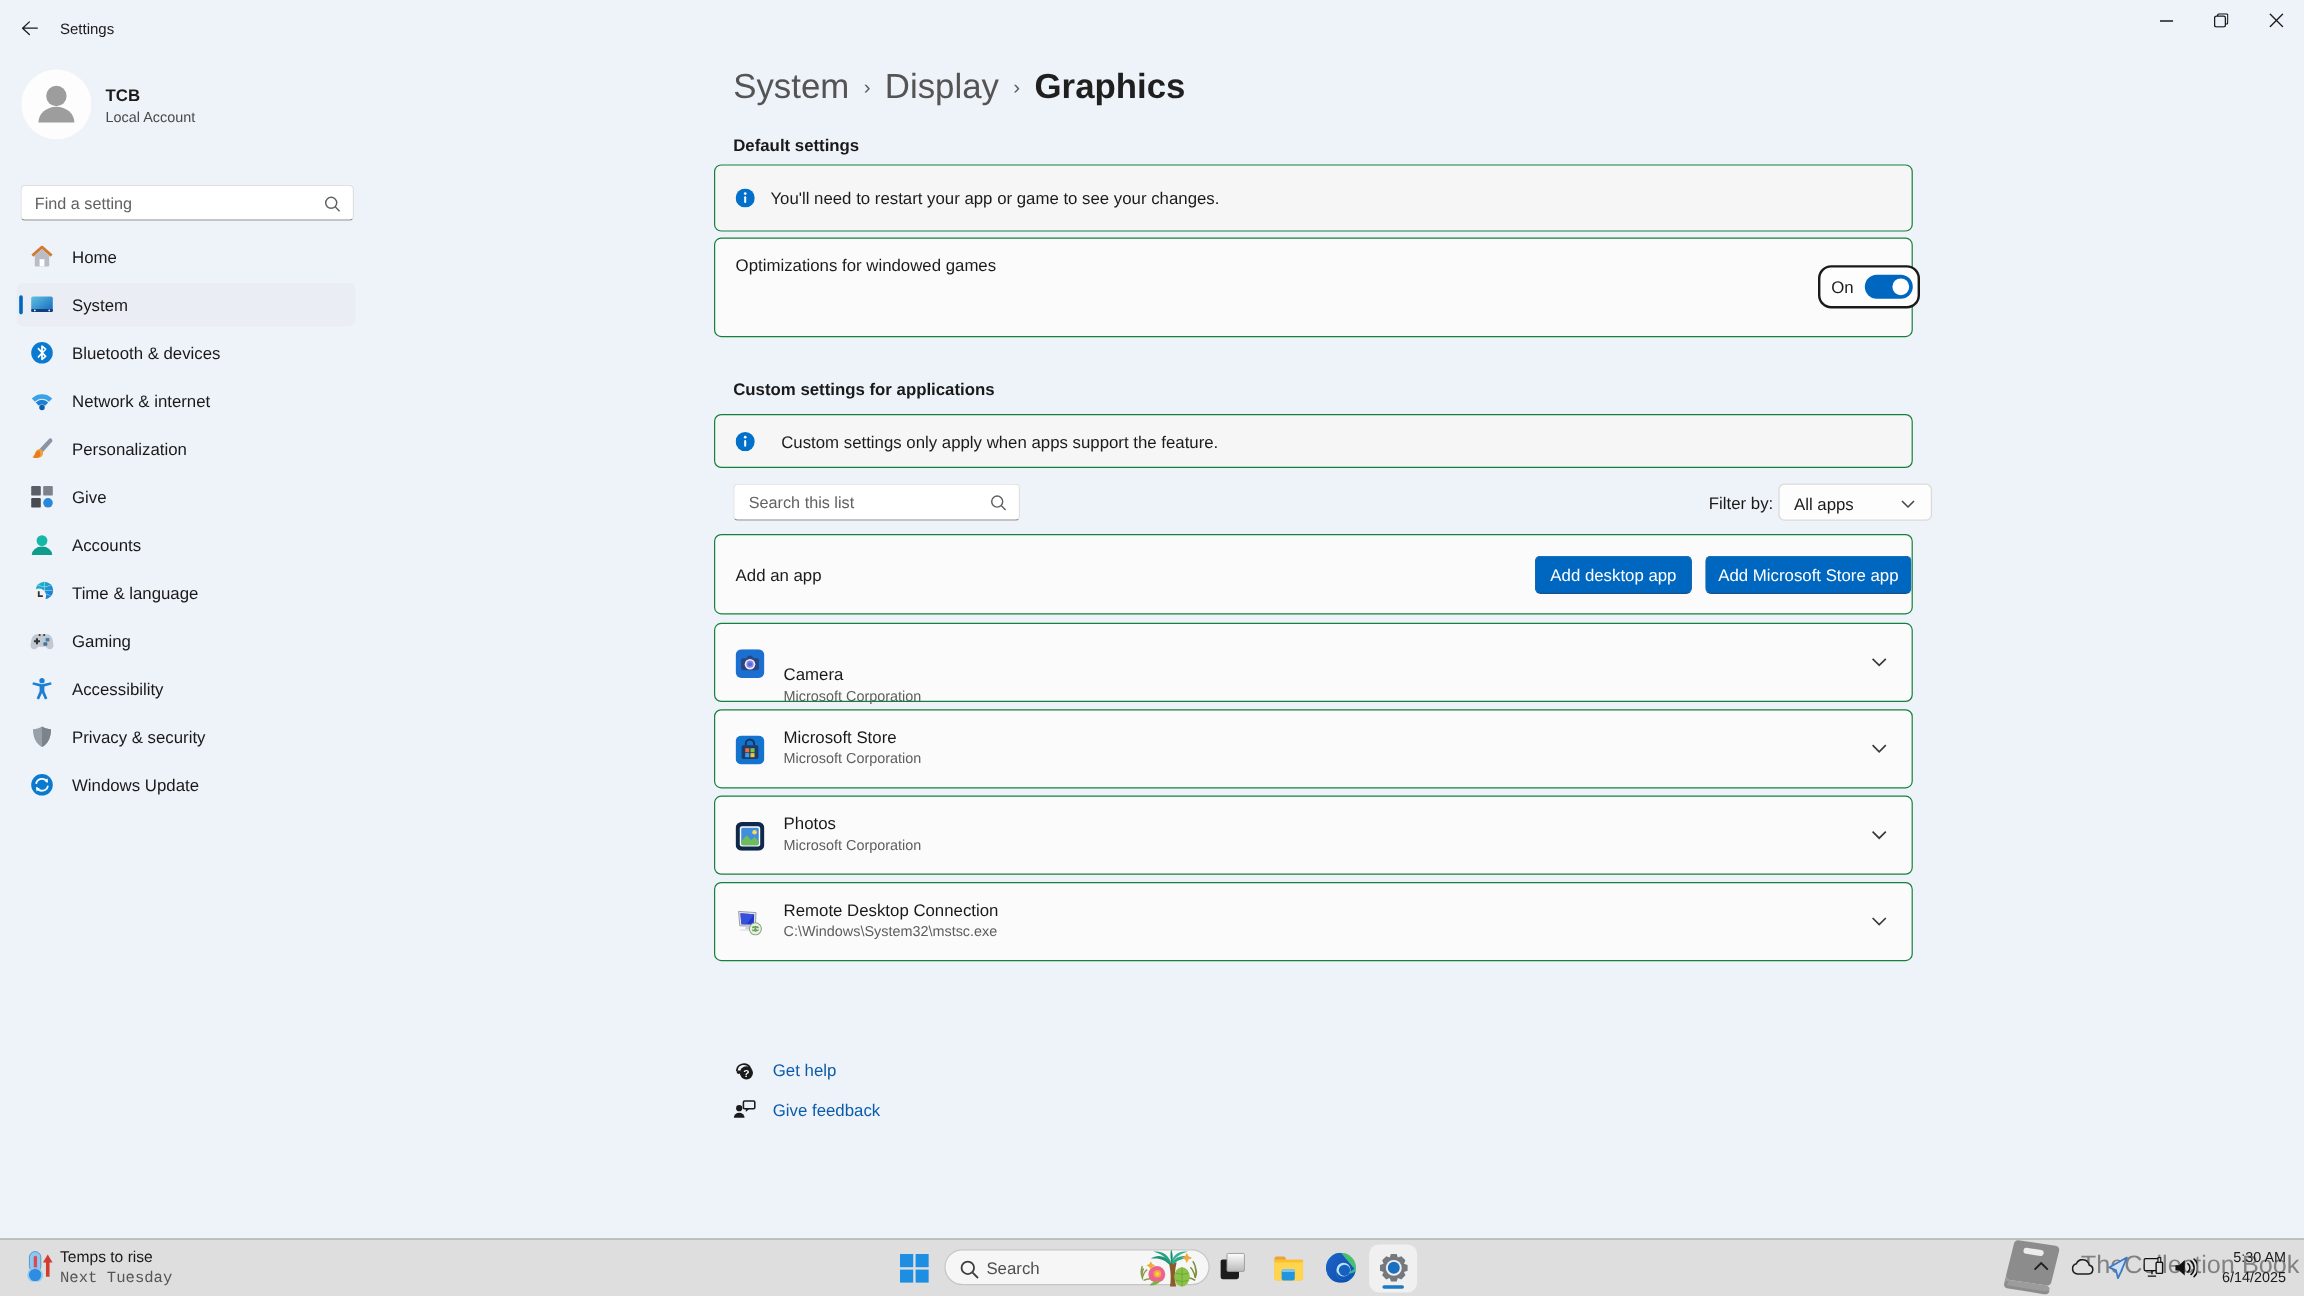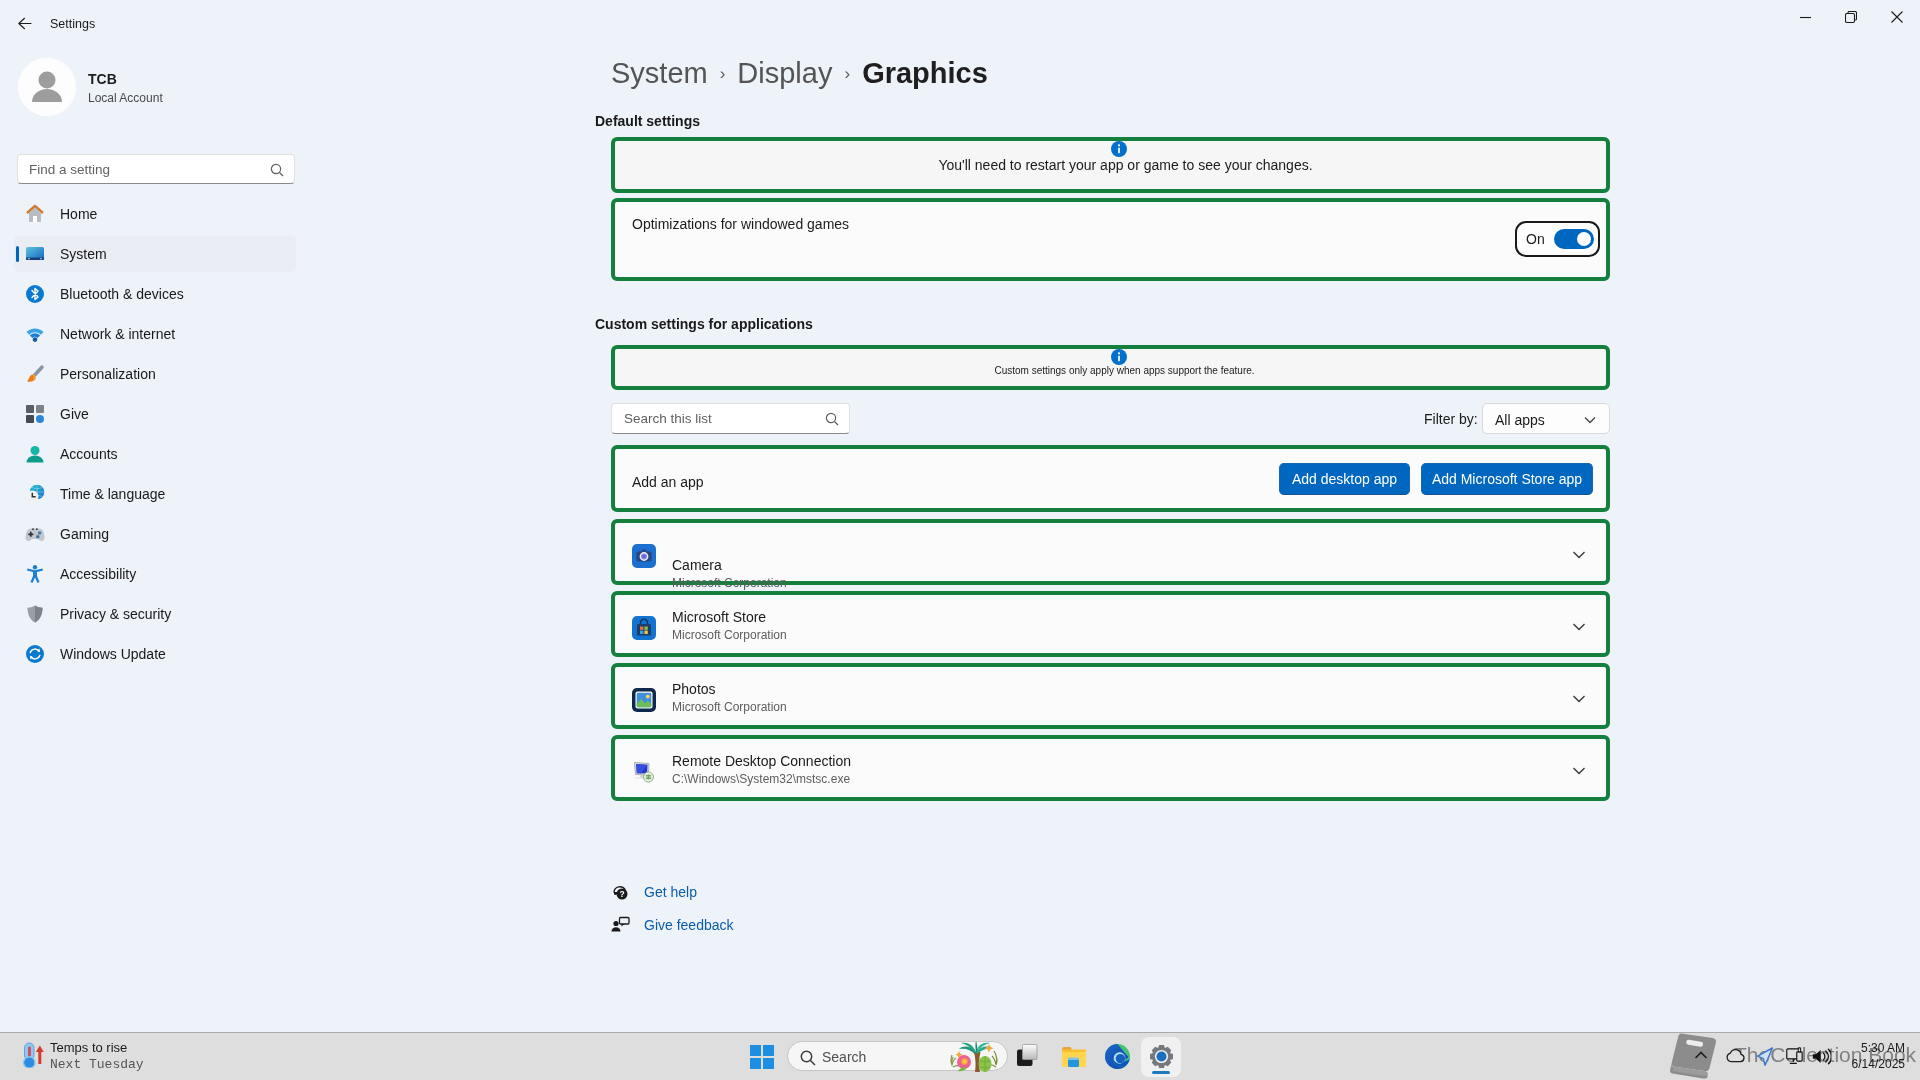--- a/index.html
+++ b/index.html
@@ -21,22 +21,22 @@
 .nav { left:14px; width:282px; height:36px; border-radius:5px; display:flex; align-items:center; }
 .nav .ico { width:20px; height:20px; margin-left:11px; flex:none; }
 .nav .lbl { margin-left:15px; font-size:14px; color:#191919; }
 .nav.sel { background:#eaedf3; }
 .nav.sel::before { content:""; position:absolute; left:2px; top:10px; width:3px; height:16px; border-radius:2px; background:#0067c0; }
 
 
 #crumbs { left:611px; top:57px; font-size:29px; color:#545454; }
 #crumbs b { color:#1f1f1f; }
 #crumbs .sep { font-size:17px; color:#5a5a5a; padding:0 12px; position:relative; top:-4px; }
-.h2 { left:595px; font-size:14px; font-weight:bold; color:#191919; }
-.card { left:611px; width:999px; background:#fbfbfb; border:4px solid #15803d; border-radius:6px;flex-direction:column; }
+.h2 { left:611px; font-size:14px; font-weight:bold; color:#191919; }
+.card { left:595px; width:999px; background:#fbfbfb; border:1px solid #15803d; border-radius:6px; }
 .banner { background:#f6f6f6; }
 .infoico { width:16px; height:16px; flex:none; }
 .cardrow { display:flex; align-items:center; }
 
 
 #togglewrap { left:1515px; top:221px; width:85px; height:36px; border:2px solid #1a1a1a; border-radius:11px; background:#fdfdfd; display:flex; align-items:center; }
 #togglewrap .onlbl { font-size:14px; margin-left:9px; }
 #togglepill { width:40px; height:20px; border-radius:10px; background:#0067c0; margin-left:9px; position:relative; }
 #togglepill .knob { position:absolute; right:3px; top:3px; width:14px; height:14px; border-radius:50%; background:#ffffff; }
 
@@ -244,21 +244,21 @@
 </div>
 
 <div class="abs h2" style="top:316px;">Custom settings for applications</div>
 
 <div class="abs card banner cardrow" style="top:345px; height:45px; padding-left:17px;">
   <svg class="infoico" viewBox="0 0 17 17">
       <circle cx="8.5" cy="8.5" r="8.5" fill="#0070cb"></circle>
       <rect x="7.6" y="7" width="1.8" height="6" rx="0.9" fill="#fff"></rect>
       <circle cx="8.5" cy="4.6" r="1.2" fill="#fff"></circle>
     </svg>
-  <span style="margin-left:11px; font-size:10px;">Custom settings only apply when apps support the feature.</span>
+  <span style="margin-left:22px; font-size:14px;">Custom settings only apply when apps support the feature.</span>
 </div>
 
 <div class="abs" id="listsearch">
   <span class="ph">Search this list</span>
   <svg class="abs" style="right:10px; top:8px;" width="14" height="14" viewBox="0 0 14 14">
       <circle cx="6" cy="6" r="4.6" fill="none" stroke="#5f5f5f" stroke-width="1.2"></circle>
       <path d="M9.5 9.5 L13 13" stroke="#5f5f5f" stroke-width="1.2"></path>
     </svg>
 </div>
 <div class="abs" id="filterlbl">Filter by:</div>

